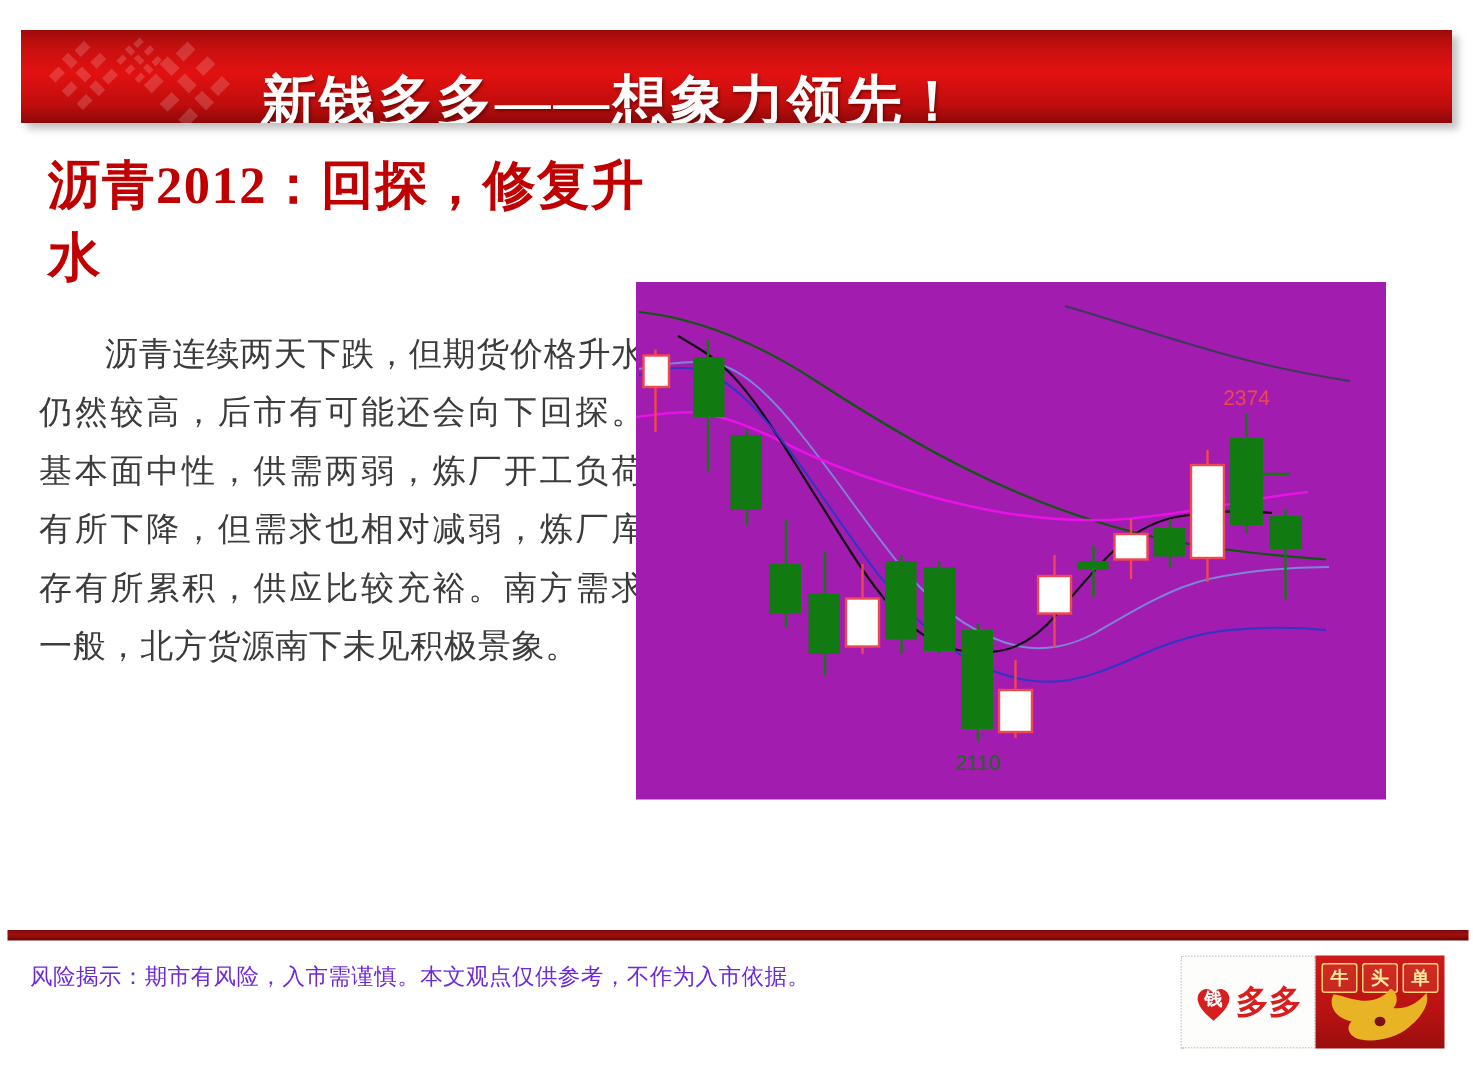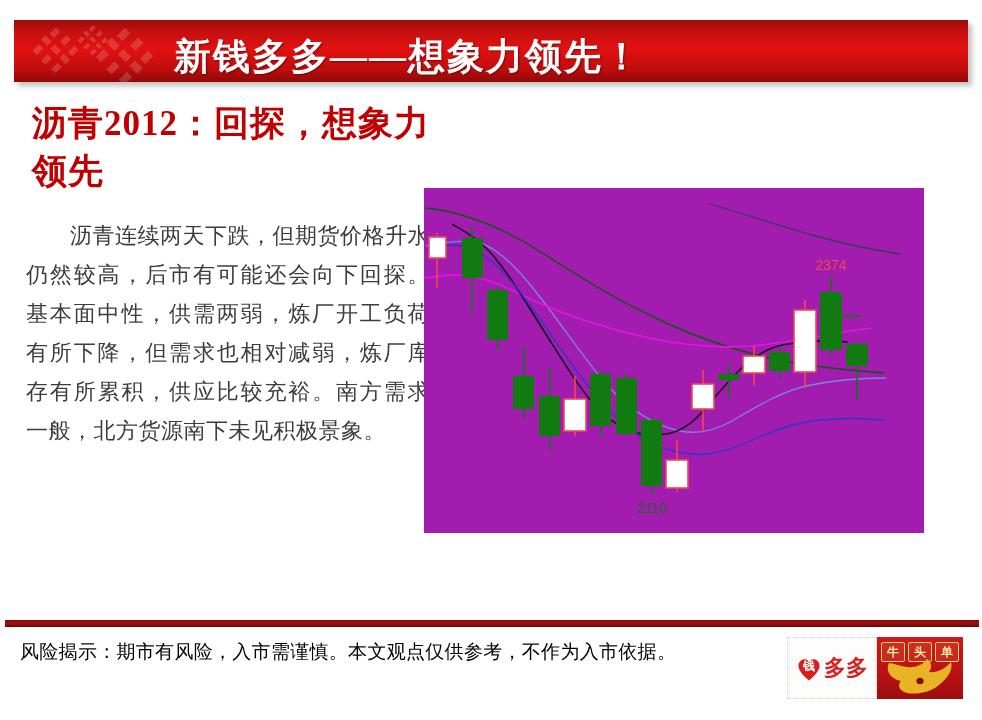--- a/index.html
+++ b/index.html
@@ -4,21 +4,21 @@
 <style>
   html,body{margin:0;padding:0;background:#ffffff;}
   body{width:982px;height:720px;position:relative;overflow:hidden;
        font-family:"Liberation Serif","DejaVu Serif",serif;}
 
   
   #header-banner{position:absolute;left:14px;top:20px;width:954px;height:62px;
     background:linear-gradient(180deg,#9e0b0b 0%,#c50f0f 18%,#e21111 46%,#c00d0d 80%,#8e0808 100%);
     box-shadow:4px 4px 5px rgba(120,120,120,.45);overflow:hidden;}
   #header-ornament{position:absolute;left:6px;top:0;width:150px;height:62px;opacity:.55;}
-  #header-title{position:absolute;left:160px;top:12px;width:780px;height:52px;
+  #header-title{position:absolute;left:160px;top:24px;width:780px;height:52px;
     color:#fdfdfd;font-size:37px;font-weight:bold;letter-spacing:2px;line-height:50px;
     font-family:"Liberation Serif","DejaVu Serif",serif;
     text-shadow:1px 1px 2px rgba(80,0,0,.65);white-space:nowrap;}
 
   
   #slide-title{position:absolute;left:32px;top:100px;width:400px;
     color:#c00000;font-size:35px;font-weight:bold;line-height:48px;letter-spacing:1px;
     font-family:"Liberation Serif","DejaVu Serif",serif;}
 
   
@@ -27,21 +27,21 @@
     letter-spacing:.5px;font-family:Liberation Sans, sans-serif;}
 
   
   #chart-area{position:absolute;left:424px;top:188px;width:500px;height:345px;background:#a21caf;}
   #chart-svg{display:block;width:500px;height:345px;}
 
   
   #footer-divider{position:absolute;left:5px;top:620px;width:974px;height:7px;
     background:linear-gradient(180deg,#7e0b0b 0%,#a00f0f 45%,#6a0707 100%);}
   #footer-note{position:absolute;left:20px;top:640px;width:720px;
-    color:#000000;font-size:19px;line-height:24px;letter-spacing:.3px;
+    color:#6d28d9;font-size:15px;line-height:24px;letter-spacing:.3px;
     font-family:"Liberation Serif","DejaVu Serif",serif;}
 
   
   #footer-logo{position:absolute;left:787px;top:637px;width:178px;height:62px;
     display:flex;align-items:stretch;}
   .logo-half{position:relative;}
   #logo-qianduoduo{width:88px;background:#fdfdfb;border:1px dotted #cfcfcf;
     display:flex;align-items:center;justify-content:center;gap:2px;}
   #logo-heart{position:relative;width:26px;height:25px;}
   #logo-heart .hshape{position:absolute;left:0;top:2px;width:26px;height:23px;background:#d81f1f;
@@ -97,21 +97,21 @@
         <rect x="-16" y="-16" width="6" height="9"></rect>
           <rect x="10" y="-16" width="6" height="9"></rect>
         <rect x="-16" y="8" width="6" height="9"></rect>
           <rect x="10" y="8" width="6" height="9"></rect>
       </g>
     </g>
   </svg>
   <div id="header-title">新钱多多——想象力领先！</div>
 </div>
 
-<div id="slide-title">沥青2012：回探，想象力领先</div>
+<div id="slide-title">沥青2012：回探，修复升水</div>
 
 <div id="body-paragraph">沥青连续两天下跌，但期货价格升水仍然较高，后市有可能还会向下回探。基本面中性，供需两弱，炼厂开工负荷有所下降，但需求也相对减弱，炼厂库存有所累积，供应比较充裕。南方需求一般，北方货源南下未见积极景象。</div>
 
 <div id="chart-area">
   <svg id="chart-svg" viewBox="0 0 500 345">
 
     <path fill="none" stroke="#0a5a0a" stroke-width="1.4" d="M2,20 C 40,24 80,40 120,66 C 160,92 200,116 240,134 C 275,150 310,162 345,170 C 380,178 420,182 460,185"></path>
 
     <path fill="none" stroke="#7b86d6" stroke-width="1.3" d="M2,58 C 20,54 36,52 52,54 C 72,58 92,78 112,104 C 136,134 158,168 182,196 C 206,222 232,238 256,243 C 272,246 290,243 306,234 C 330,220 356,204 382,198 C 410,192 440,190 462,190"></path>
 

